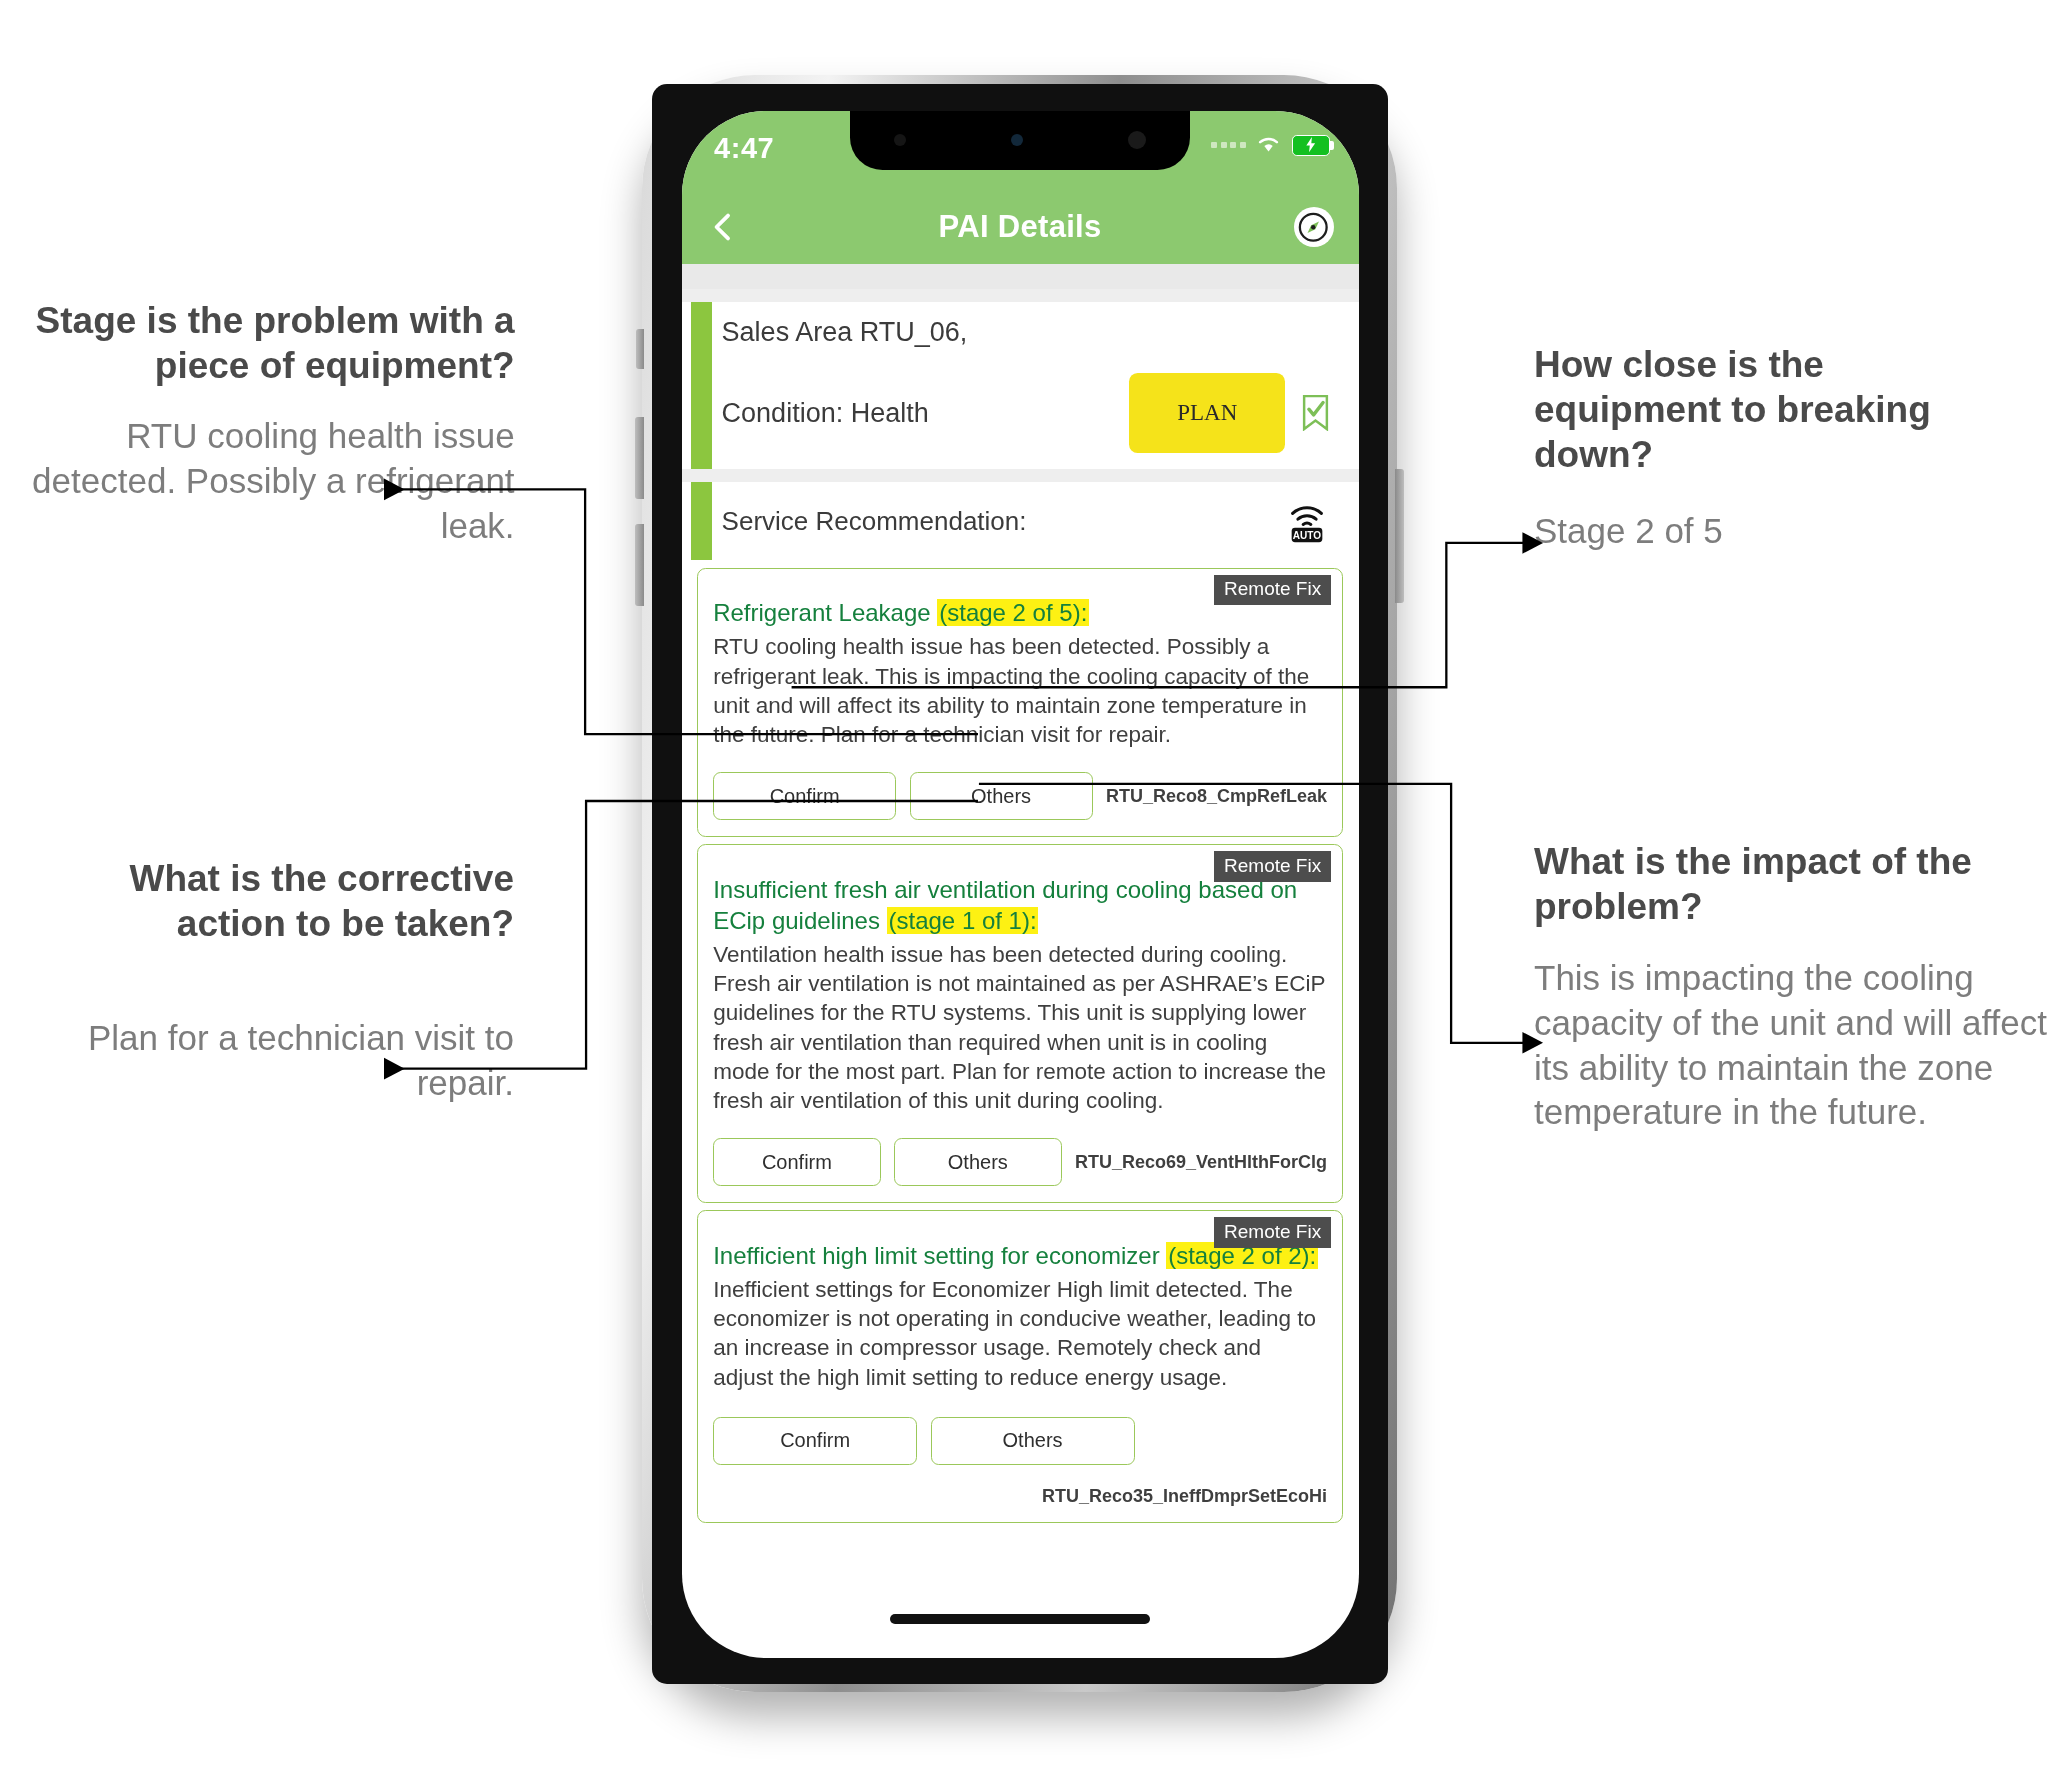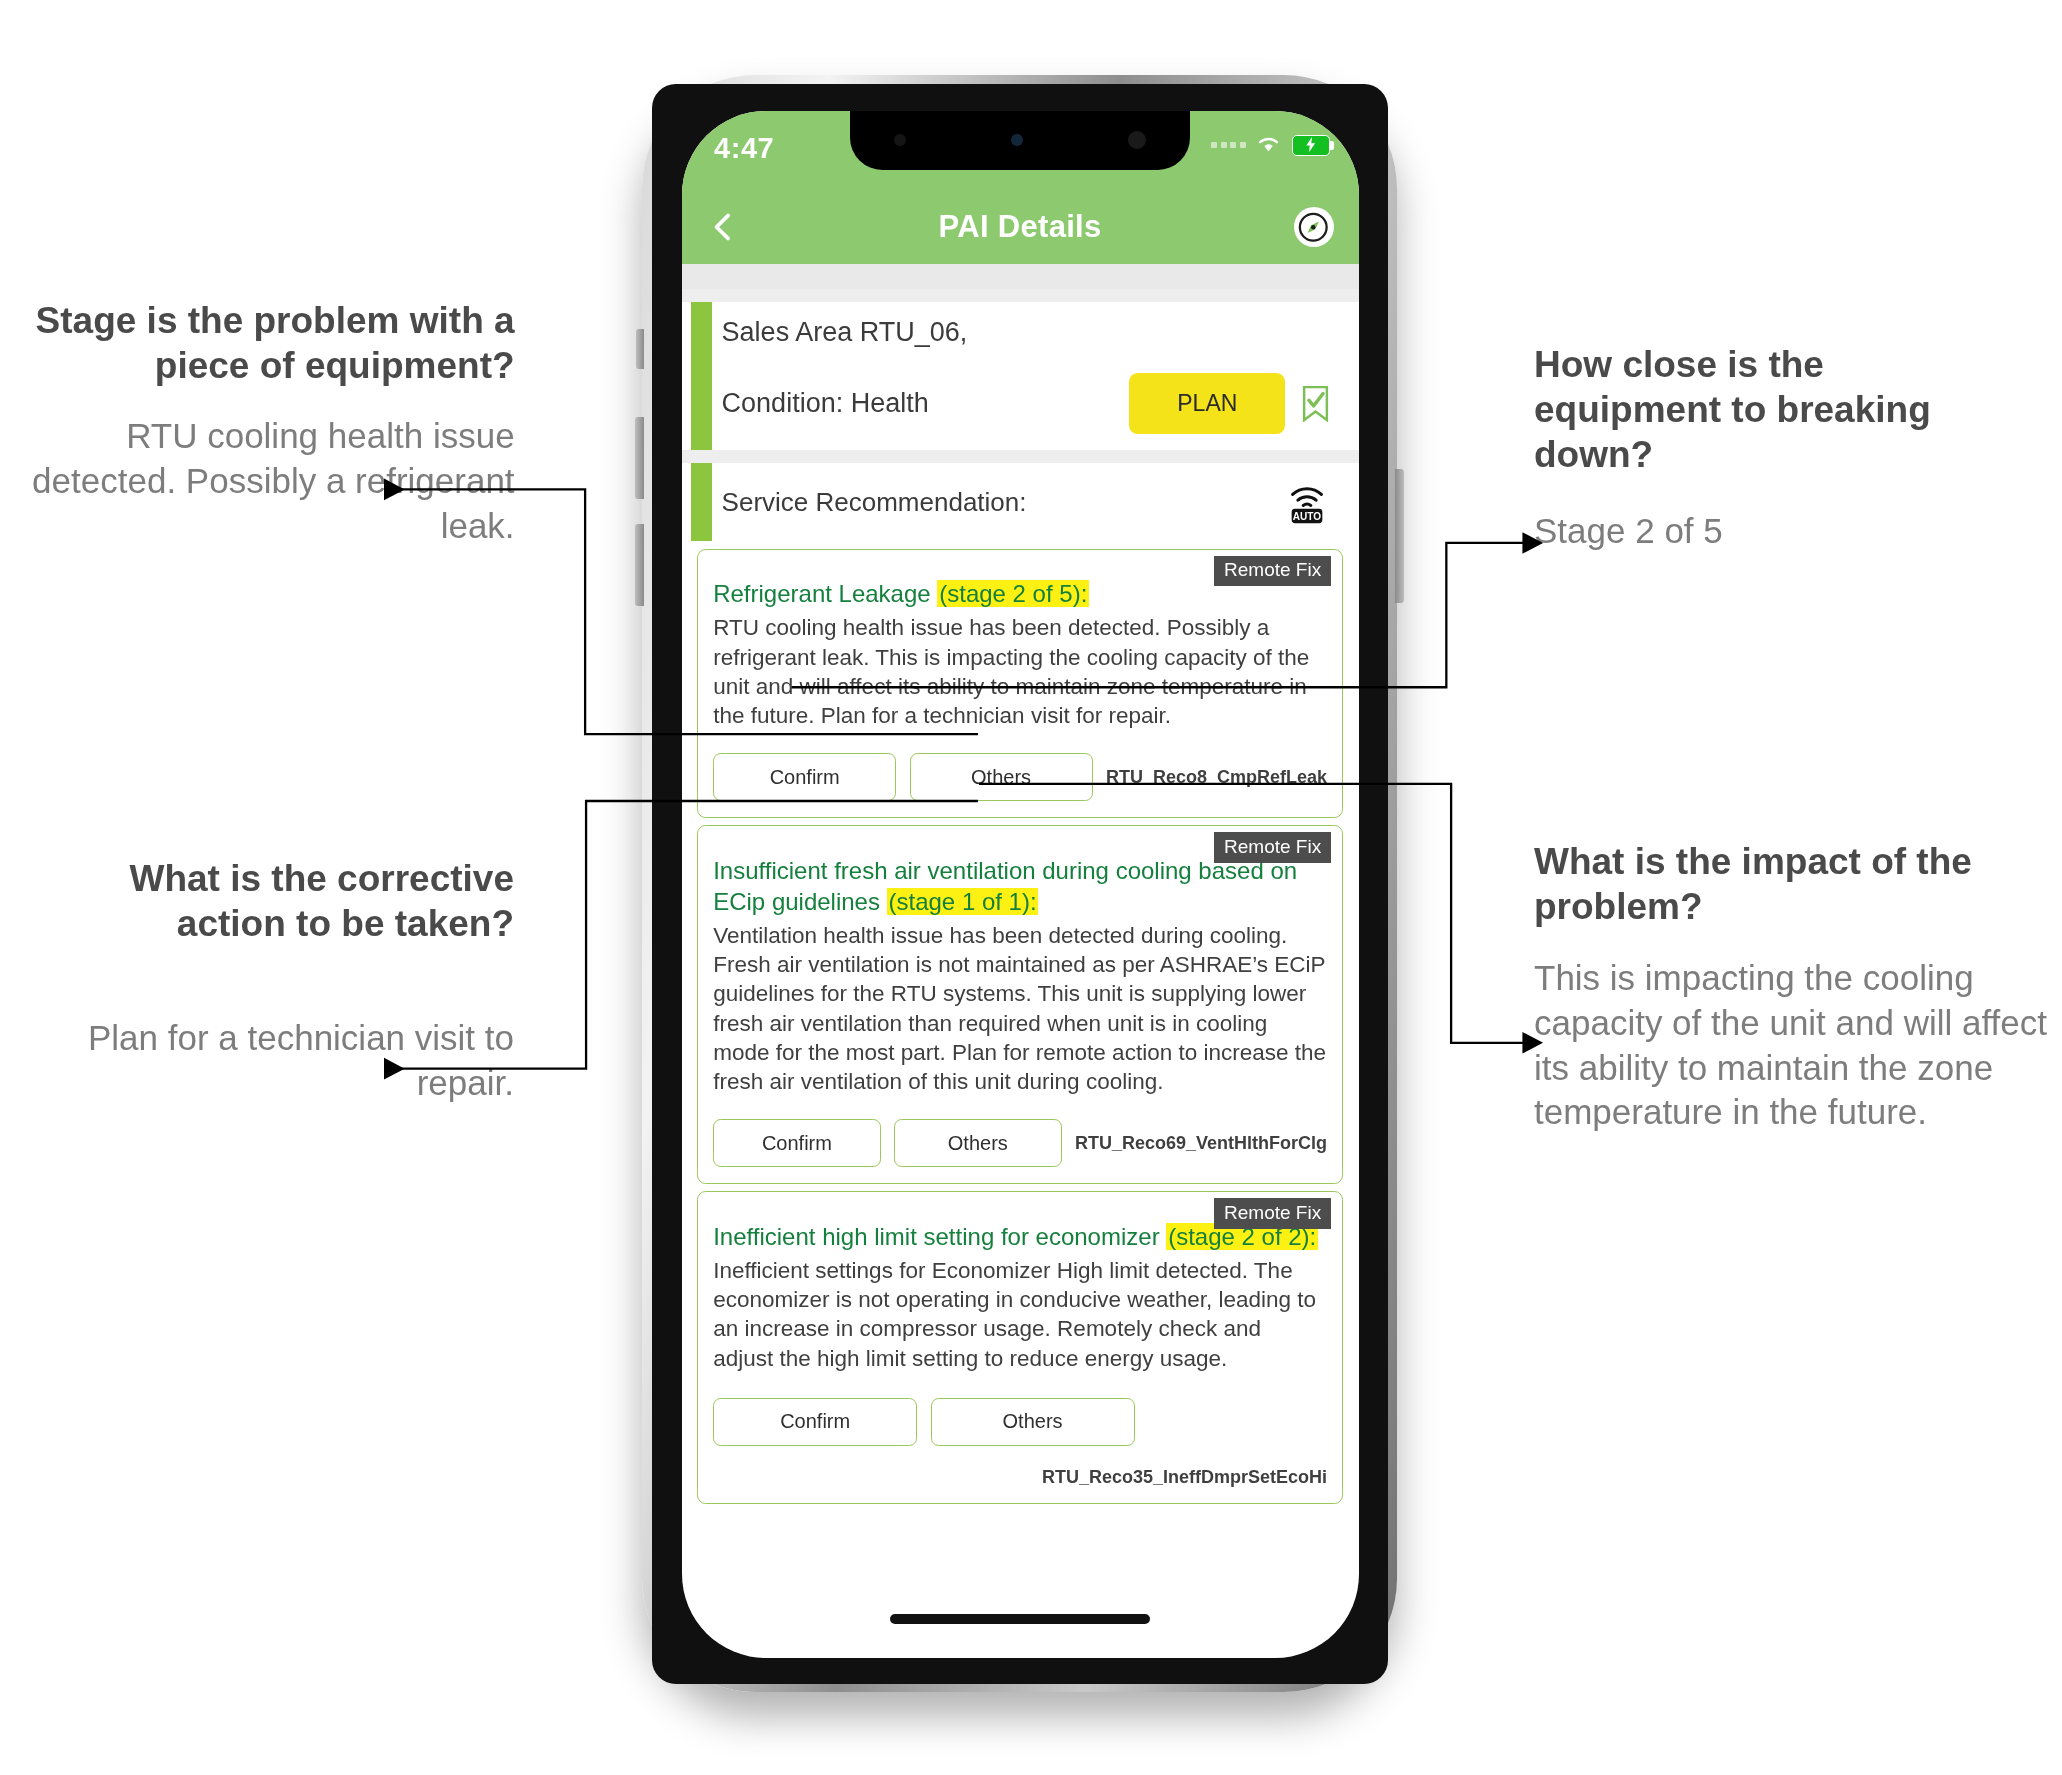--- a/index.html
+++ b/index.html
@@ -48,21 +48,21 @@
     left: 642px; top: 75px;
     width: 755px; height: 1617px;
     border-radius: 113px;
     background: linear-gradient(100deg,#d8d8d8 0%,#f3f3f3 18%,#8e8e8e 46%,#c9c9c9 70%,#6f6f6f 100%);
     box-shadow: 0 25px 40px rgba(0,0,0,0.30);
   }
   #phone-mid {
     position: absolute;
     left: 9.6px; top: 8.6px;
     width: 736px; height: 1600px;
-    border-radius: 24px;
+    border-radius: 15px;
     background: #101010;
   }
   #phone-screen {
     position: absolute;
     left: 30px; top: 27px;
     width: 677px; height: 1547px;
     border-radius: 84px;
     background: #ffffff;
     overflow: hidden;
   }
@@ -152,22 +152,22 @@
     position: absolute; left: 9.6px; top: 0; bottom: 0;
     width: 21px; background: #8cc63f;
   }
   #sales-area { font-size: 27px; color: #3b3b3b; }
   #cond-row {
     display: flex; align-items: center; margin-top: 25px; gap: 15.3px;
   }
   #cond-label { font-size: 27px; color: #3b3b3b; flex: 1; }
   #plan-btn {
     background: #f5e31a; border: none; border-radius: 8.6px;
-    padding: 17px 0; width: 156px;
-    font-family: Liberation Sans, sans-serif;
+    padding: 27px 0; width: 156px;
+    font-family: Liberation Serif, serif;
     font-size: 23px; color: #2a2a2a; cursor: pointer; text-align: center;
   }
   #bookmark-icon { width: 29px; height: 36px; }
 
   #srec-row {
     position: relative; background: #ffffff;
     padding: 17px 29px 15.3px 40px;
     display: flex; align-items: center;
   }
   #srec-label { font-size: 26px; color: #3b3b3b; flex: 1; }

